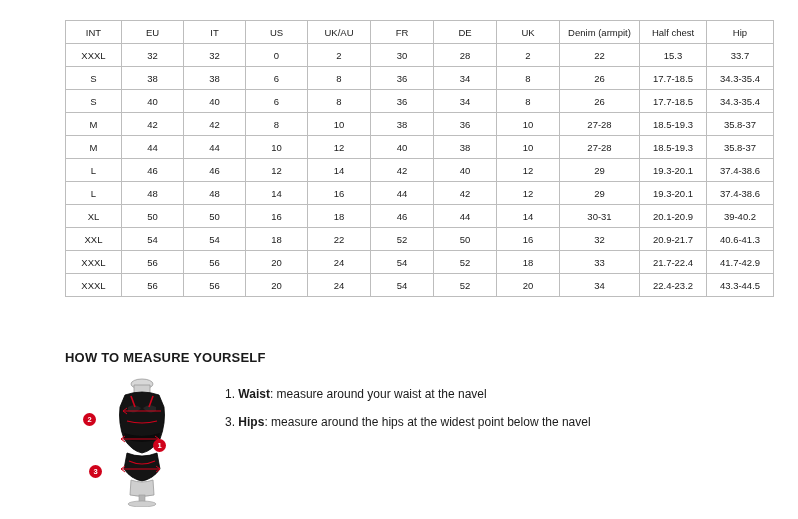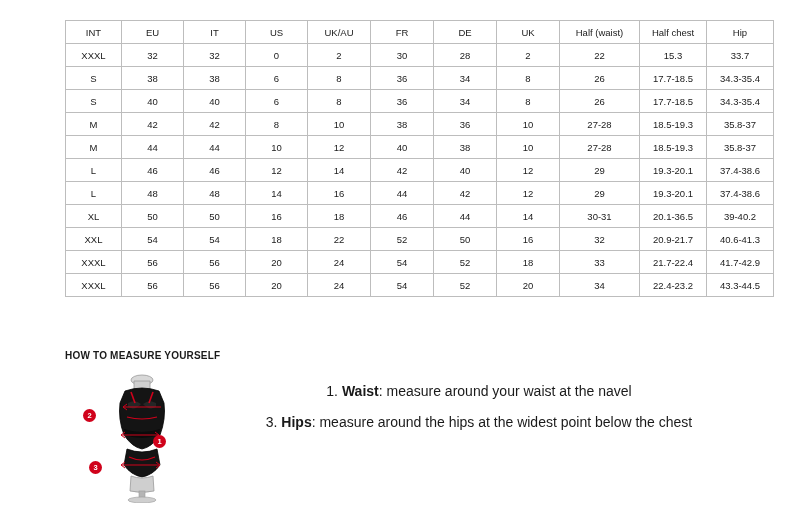--- a/index.html
+++ b/index.html
@@ -61,21 +61,21 @@
   col.c10 { width: 67px; }
 
   
   .measure-section {
     position: absolute;
     left: 65px;
     top: 350px;
     width: 668px;
   }
   .measure-title {
-    font-size: 10px;
+    font-size: 13px;
     font-weight: bold;
     letter-spacing: 0.2px;
     color: #1a1a1a;
     margin-bottom: 12px;
   }
   .measure-body {
     position: relative;
     display: flex;
     align-items: flex-start;
   }
@@ -86,24 +86,23 @@
     margin-left: 22px;
     flex: 0 0 auto;
   }
   .instructions {
     margin-left: 28px;
     padding-top: 10px;
     flex: 1 1 auto;
   }
   .instructions p {
     margin: 0 0 14px 0;
-    font-size: 14px;
+    font-size: 12px;
     line-height: 1.2;
     color: #1a1a1a;
-    text-align: center;
   }
   .instructions p b {
     font-weight: bold;
   }
   
   .mannequin {
     position: absolute;
     left: 0;
     top: 0;
   }
@@ -146,21 +145,21 @@
       <thead>
         <tr id="header-row">
             <th>INT</th>
             <th>EU</th>
             <th>IT</th>
             <th>US</th>
             <th>UK/AU</th>
             <th>FR</th>
             <th>DE</th>
             <th>UK</th>
-            <th>Half (waist)</th>
+            <th>Denim (armpit)</th>
             <th>Half chest</th>
             <th>Hip</th>
           </tr>
       </thead>
       <tbody id="table-body">
           <tr>
             <td>XXXL</td>
             <td>32</td>
             <td>32</td>
             <td>0</td>
@@ -253,21 +252,21 @@
           <tr>
             <td>XL</td>
             <td>50</td>
             <td>50</td>
             <td>16</td>
             <td>18</td>
             <td>46</td>
             <td>44</td>
             <td>14</td>
             <td>30-31</td>
-            <td>20.1-36.5</td>
+            <td>20.1-20.9</td>
             <td>39-40.2</td>
           </tr>
           <tr>
             <td>XXL</td>
             <td>54</td>
             <td>54</td>
             <td>18</td>
             <td>22</td>
             <td>52</td>
             <td>50</td>
@@ -350,19 +349,19 @@
           </g>
         </svg>
 
         <div class="badge badge-1">1</div>
         <div class="badge badge-2">2</div>
         <div class="badge badge-3">3</div>
       </div>
 
       <div class="instructions" id="instructions">
           <p><span>1.</span> <b>Waist</b><span>: measure around your waist at the navel</span></p>
-          <p><span>3.</span> <b>Hips</b><span>: measure around the hips at the widest point below the chest</span></p>
+          <p><span>3.</span> <b>Hips</b><span>: measure around the hips at the widest point below the navel</span></p>
         </div>
 
     </div>
   </div>
 
 </div>
 
 </body></html>

